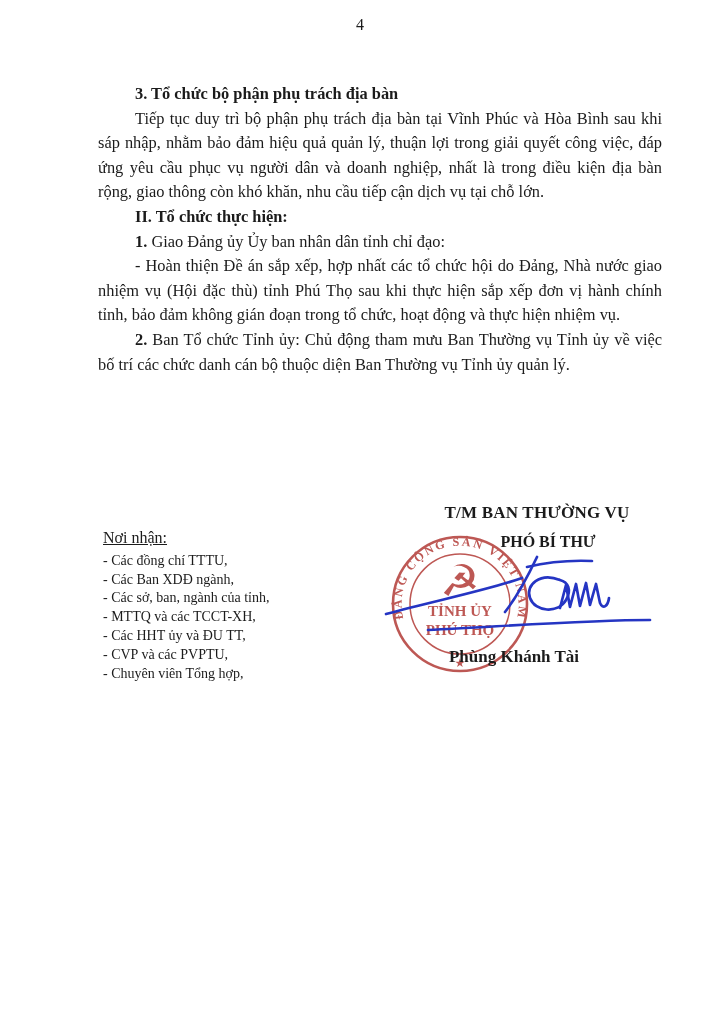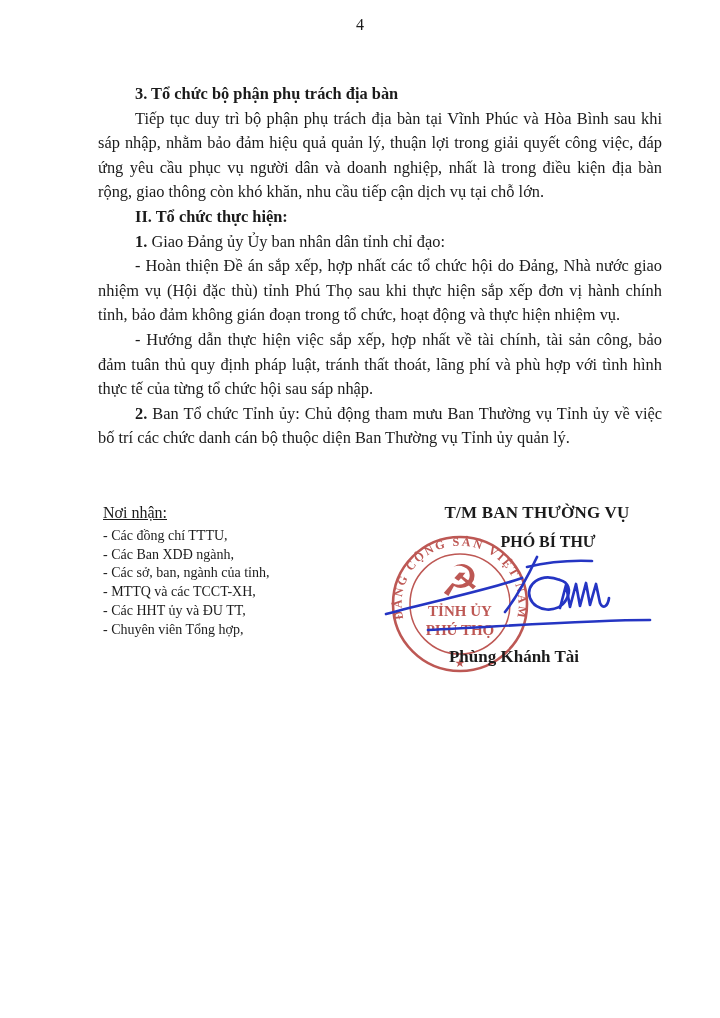--- a/index.html
+++ b/index.html
@@ -23,21 +23,21 @@
     left: 98px; top: 82px;
     width: 564px;
     font-size: 16.4px;
     line-height: 24.6px;
     text-align: justify;
   }
   .content p { margin: 0; text-indent: 37px; }
   .content p.h { font-weight: bold; }
   .recipients {
     position: absolute;
-    left: 103px; top: 504px;
+    left: 103px; top: 529px;
     font-size: 14px;
     line-height: 18.8px;
   }
   .recipients-heading {
     font-size: 16px;
     text-decoration: underline;
     margin-bottom: 4px;
   }
   .sign-block {
     position: absolute;
@@ -78,31 +78,31 @@
 <div class="page">
 
   <div class="page-number">4</div>
 
   <div class="content">
     <p class="h">3. Tổ chức bộ phận phụ trách địa bàn</p>
     <p>Tiếp tục duy trì bộ phận phụ trách địa bàn tại Vĩnh Phúc và Hòa Bình sau khi sáp nhập, nhằm bảo đảm hiệu quả quản lý, thuận lợi trong giải quyết công việc, đáp ứng yêu cầu phục vụ người dân và doanh nghiệp, nhất là trong điều kiện địa bàn rộng, giao thông còn khó khăn, nhu cầu tiếp cận dịch vụ tại chỗ lớn.</p>
     <p class="h">II. Tổ chức thực hiện:</p>
     <p><b>1.</b><span> Giao Đảng ủy Ủy ban nhân dân tỉnh chỉ đạo:</span></p>
     <p>- Hoàn thiện Đề án sắp xếp, hợp nhất các tổ chức hội do Đảng, Nhà nước giao nhiệm vụ (Hội đặc thù) tỉnh Phú Thọ sau khi thực hiện sắp xếp đơn vị hành chính tỉnh, bảo đảm không gián đoạn trong tổ chức, hoạt động và thực hiện nhiệm vụ.</p>
-    <p>- Hướng dẫn thực hiện việc sắp xếp, hợp nhất về tài chính, tài sản công, bảo đảm tuân thủ quy định pháp luật, tránh thất thoát, lãng phí và phù hợp với tình hình thực tế của từng tổ chức hội sau sáp nhập.</p>
     <p><b>2.</b><span> Ban Tổ chức Tỉnh ủy: Chủ động tham mưu Ban Thường vụ Tỉnh ủy về việc bố trí các chức danh cán bộ thuộc diện Ban Thường vụ Tỉnh ủy quản lý.</span></p>
   </div>
 
   <div class="recipients">
     <div class="recipients-heading">Nơi nhận:</div>
     <div class="r-item">- Các đồng chí TTTU,</div>
     <div class="r-item">- Các Ban XDĐ ngành,</div>
     <div class="r-item">- Các sở, ban, ngành của tỉnh,</div>
     <div class="r-item">- MTTQ và các TCCT-XH,</div>
     <div class="r-item">- Các HHT ủy và ĐU TT,</div>
+    <div class="r-item">- CVP và các PVPTU,</div>
     <div class="r-item">- Chuyên viên Tổng hợp,</div>
   </div>
 
   <div class="sign-block">
     <div class="sign-authority">T/M BAN THƯỜNG VỤ</div>
     <div class="sign-title">PHÓ BÍ THƯ</div>
   </div>
 
   <svg class="stamp-svg" width="170" height="170" viewBox="0 0 170 170" aria-hidden="true">
     <circle cx="85" cy="85" r="67" fill="none" stroke="#b5413d" stroke-width="2.6"></circle>

